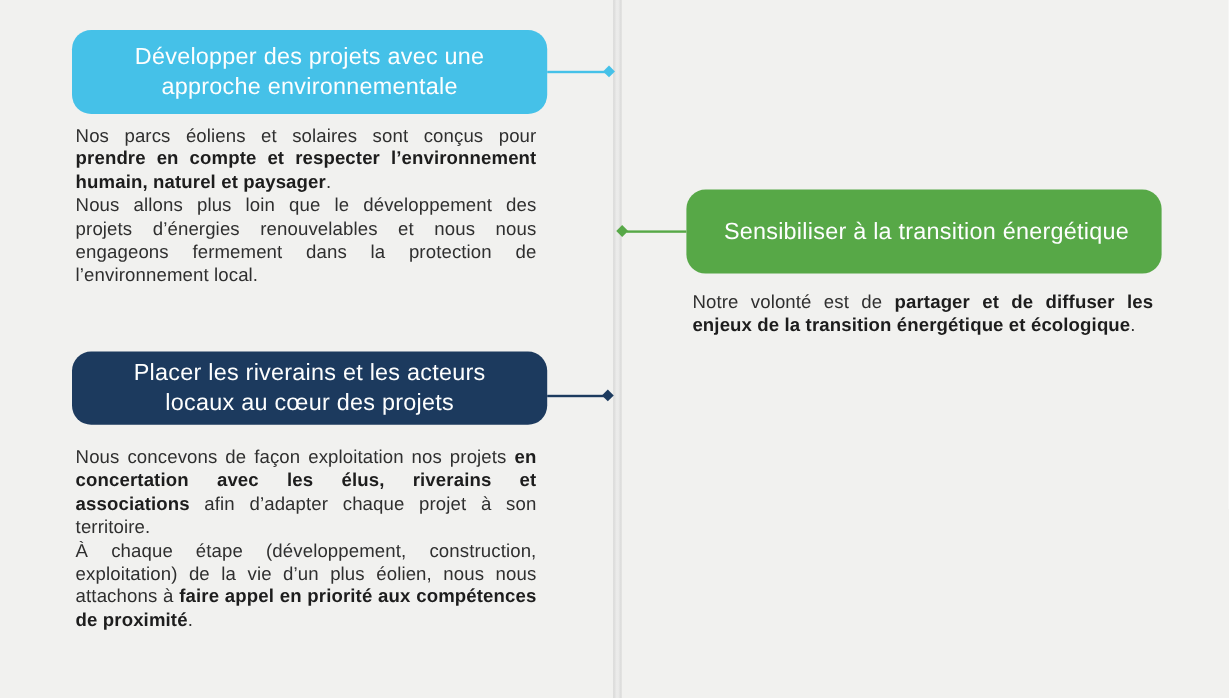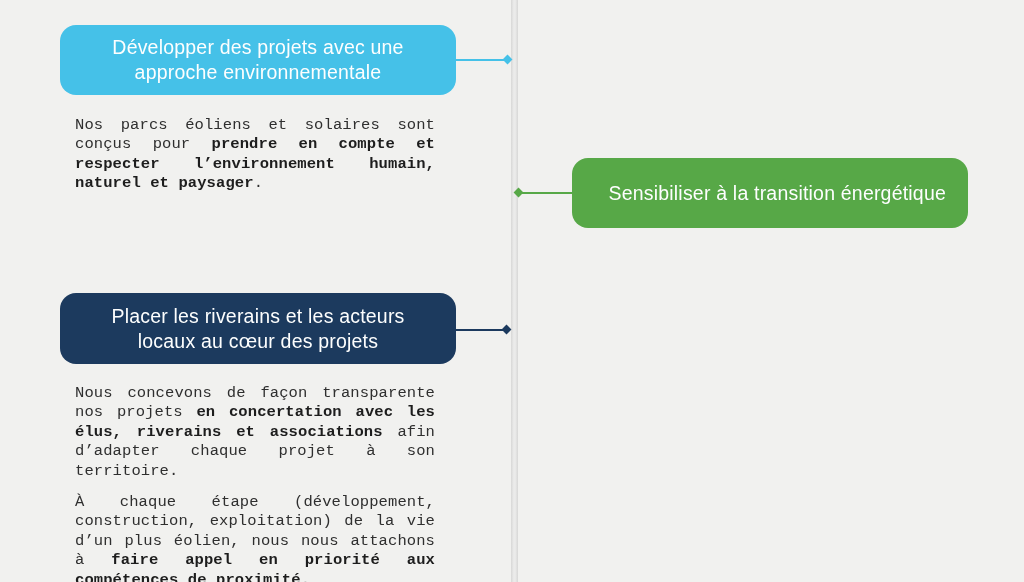--- a/index.html
+++ b/index.html
@@ -30,33 +30,33 @@
       var(--divider_edge, #d7d7d6) 100%);
   }
 
   
   .card {
     position: absolute;
     border-radius: 16px;
     color: #fdfefe;
     display: flex;
     align-items: center;
-    justify-content: flex-end;
+    justify-content: center;
     text-align: center;
     box-sizing: border-box;
     padding: 8px 22px;
   }
   .card-title {
     font-size: 19.5px;
     line-height: 25px;
     font-weight: normal;
     letter-spacing: 0.2px;
   }
   .card-blue  { left: 60px;  top: 25px;  width: 396px; height: 70px; background: var(--blue,  #45c1e8); }
-  .card-navy  { left: 60px;  top: 293px; width: 396px; height: 71px; background: var(--navy,  #1c3a5e); }
+  .card-navy  { left: 60px;  top: 293px; width: 396px; height: 61px; background: var(--navy,  #1c3a5e); }
   .card-green { left: 572px; top: 158px; width: 396px; height: 70px; background: var(--green, #57a847); padding-left: 26px; }
 
   
   .connector { position: absolute; height: 2px; }
   .line-blue  { left: 456px; top: 59px;  width: 49px; background: var(--blue,  #45c1e8); }
   .line-navy  { left: 456px; top: 329px; width: 48px; background: var(--navy,  #1c3a5e); }
   .line-green { left: 522px; top: 192px; width: 50px; background: var(--green, #57a847); }
 
   .diamond { position: absolute; width: 7px; height: 7px; transform: rotate(45deg); }
   .diamond-blue  { left: 504px; top: 56px;  background: var(--blue,  #45c1e8); }
@@ -65,53 +65,55 @@
 
   
   .body-block {
     position: absolute;
     text-align: justify;
     color: var(--text, #2f2f2f);
     font-size: 15.5px;
     line-height: 19.4px;
     letter-spacing: 0.1px;
   }
-  .body-block p { margin: 12px; font-family: Liberation Mono, monospace; }
+  .body-block p { margin: 0; }
   .body-block b { color: var(--bold_text, #1d1d1d); }
   .body-env       { left: 63px;  top: 104px; width: 384px; }
   .body-community { left: 63px;  top: 372px; width: 384px; }
   .body-energy    { left: 577px; top: 243px; width: 384px; }
 </style>
 </head>
 <body>
 
 <div class="canvas">
 
   <div class="divider"></div>
 
   <div class="card card-blue">
     <div class="card-title">Développer des projets avec une approche environnementale</div>
   </div>
   <div class="connector line-blue"></div>
   <div class="diamond diamond-blue"></div>
   <div class="body-block body-env">
       <p><span>Nos parcs éoliens et solaires sont conçus pour </span><b>prendre en compte et respecter l’environnement humain, naturel et paysager</b><span>.</span></p>
+      <p><span>Nous allons plus loin que le développement des projets d’énergies renouvelables et nous nous engageons fermement dans la protection de l’environnement local.</span></p>
     </div>
 
   <div class="card card-navy">
     <div class="card-title">Placer les riverains et les acteurs locaux au cœur des projets</div>
   </div>
   <div class="connector line-navy"></div>
   <div class="diamond diamond-navy"></div>
   <div class="body-block body-community">
-      <p><span>Nous concevons de façon transparente nos projets </span><b>en concertation avec les élus, riverains et associations</b><span> afin d’adapter chaque projet à son territoire.</span></p>
+      <p><span>Nous concevons de façon exploitation nos projets </span><b>en concertation avec les élus, riverains et associations</b><span> afin d’adapter chaque projet à son territoire.</span></p>
       <p><span>À chaque étape (développement, construction, exploitation) de la vie d’un plus éolien, nous nous attachons à </span><b>faire appel en priorité aux compétences de proximité</b><span>.</span></p>
     </div>
 
   <div class="card card-green">
     <div class="card-title">Sensibiliser à la transition énergétique</div>
   </div>
   <div class="connector line-green"></div>
   <div class="diamond diamond-green"></div>
   <div class="body-block body-energy">
+      <p><span>Notre volonté est de </span><b>partager et de diffuser les enjeux de la transition énergétique et écologique</b><span>.</span></p>
     </div>
 
 </div>
 
 </body></html>

